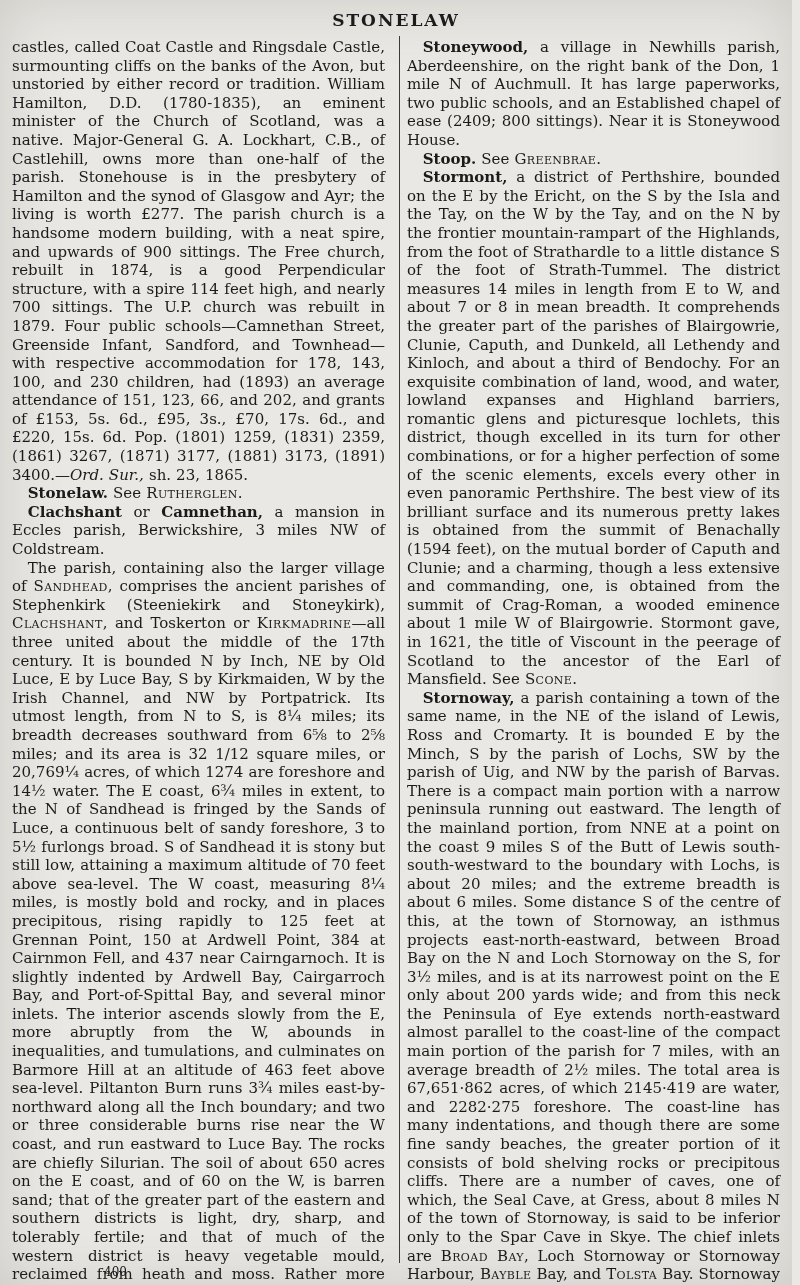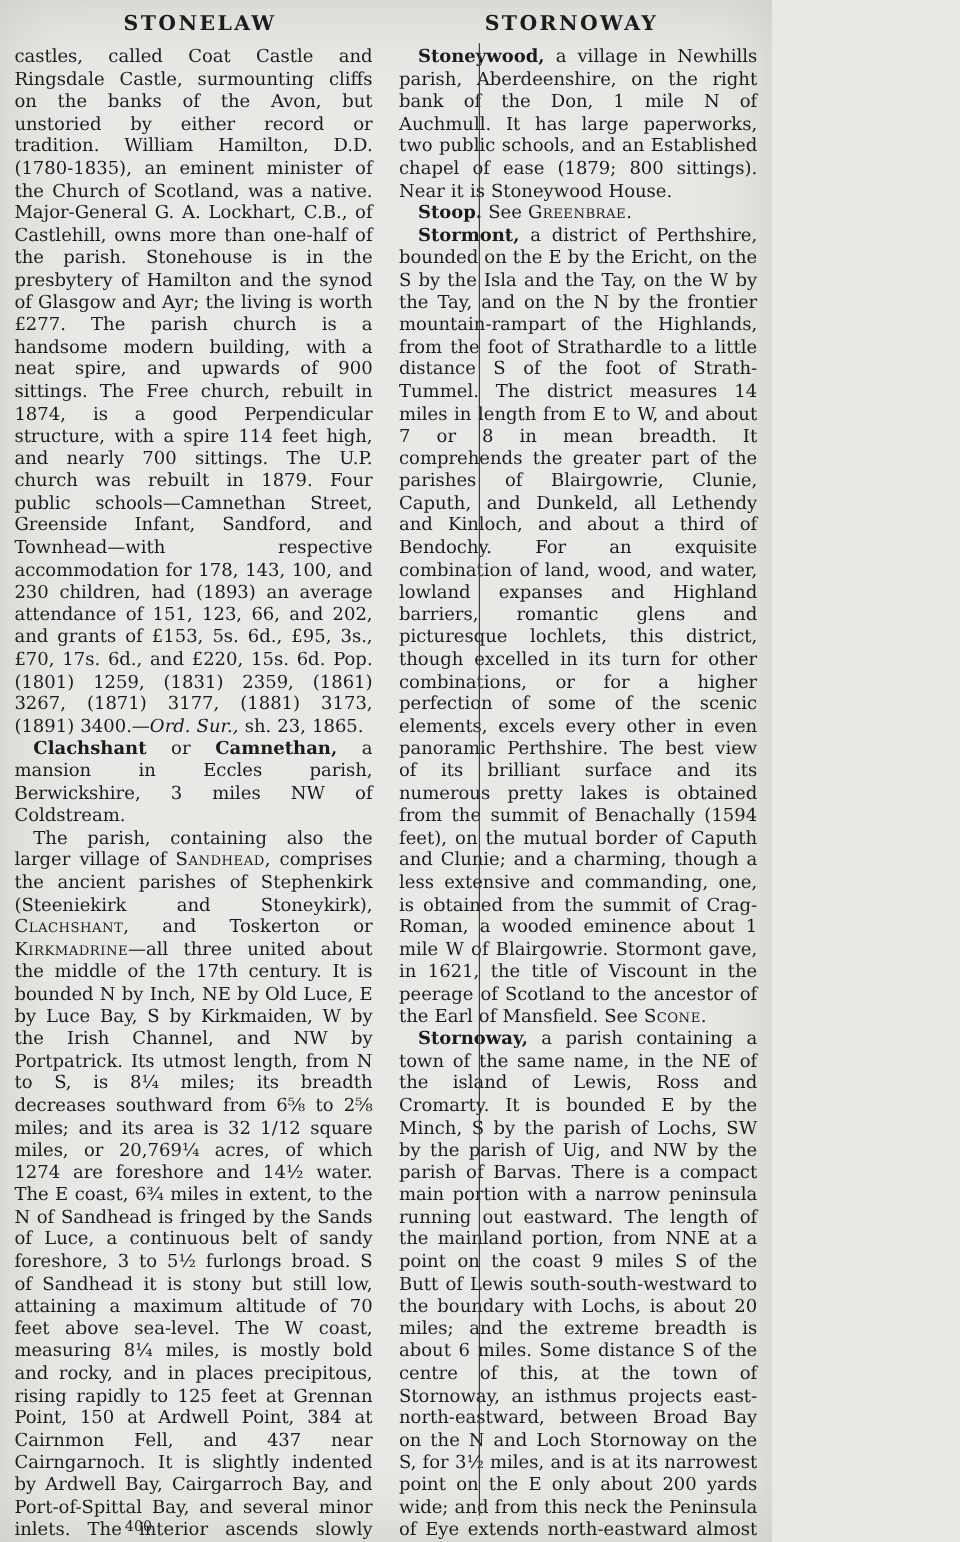--- a/index.html
+++ b/index.html
@@ -9,21 +9,21 @@
   html,body{margin:0;padding:0;}
   body{
     width:800px;height:1285px;
     background:var(--paper);
     font-family:"DejaVu Serif","Liberation Serif",serif;
     color:var(--ink);
     overflow:hidden;
   }
   .page{
     position:relative;
-    width:643px;height:1285px;
+    width:792px;height:1285px;
     box-shadow:inset 0 0 60px rgba(120,115,105,0.25);
     box-sizing:border-box;
     padding:10px 12px 0 12px;
   }
   .headers{
     display:flex;
     margin-bottom:8px;
   }
   .header-cell{
     flex:1;
@@ -65,33 +65,33 @@
     bottom:6px;
     font-size:12px;
   }
 </style>
 </head>
 <body>
 
 <div class="page">
   <div class="headers">
     <div class="header-cell">STONELAW</div>
-    <div class="header-cell">STORNOWAY</div>
   </div>
 
   <div class="divider"></div>
 
   <div class="columns">
     <div class="col">
         <p class="noindent"><span>castles, called Coat Castle and Ringsdale Castle, surmounting cliffs on the banks of the Avon, but unstoried by either record or tradition.  William Hamilton, D.D. (1780-1835), an eminent minister of the Church of Scotland, was a native.  Major-General G. A. Lockhart, C.B., of Castlehill, owns more than one-half of the parish.  Stonehouse is in the presbytery of Hamilton and the synod of Glasgow and Ayr; the living is worth £277.  The parish church is a handsome modern building, with a neat spire, and upwards of 900 sittings. The Free church, rebuilt in 1874, is a good Perpendicular structure, with a spire 114 feet high, and nearly 700 sittings.  The U.P. church was rebuilt in 1879.  Four public schools—Camnethan Street, Greenside Infant, Sandford, and Townhead—with respective accommodation for 178, 143, 100, and 230 children, had (1893) an average attendance of 151, 123, 66, and 202, and grants of £153, 5s. 6d., £95, 3s., £70, 17s. 6d., and £220, 15s. 6d.  Pop. (1801) 1259, (1831) 2359, (1861) 3267, (1871) 3177, (1881) 3173, (1891) 3400.—</span><span class="seg-i">Ord. Sur.,</span><span> sh. 23, 1865.</span></p>
+        <p><span class="seg-b">Stonelaw.</span><span>  See </span><span class="seg-sc">Rutherglen</span><span>.</span></p>
         <p><span class="seg-b">Clachshant</span><span> or </span><span class="seg-b">Camnethan,</span><span> a mansion in Eccles parish, Berwickshire, 3 miles NW of Coldstream.</span></p>
         <p><span>The parish, containing also the larger village of </span><span class="seg-sc">Sandhead</span><span>, comprises the ancient parishes of Stephenkirk (Steeniekirk and Stoneykirk), </span><span class="seg-sc">Clachshant</span><span>, and Toskerton or </span><span class="seg-sc">Kirkmadrine</span><span>—all three united about the middle of the 17th century.  It is bounded N by Inch, NE by Old Luce, E by Luce Bay, S by Kirkmaiden, W by the Irish Channel, and NW by Portpatrick.  Its utmost length, from N to S, is 8¼ miles; its breadth decreases southward from 6⅝ to 2⅝ miles; and its area is 32 1/12 square miles, or 20,769¼ acres, of which 1274 are foreshore and 14½ water.  The E coast, 6¾ miles in extent, to the N of Sandhead is fringed by the Sands of Luce, a continuous belt of sandy foreshore, 3 to 5½ furlongs broad.  S of Sandhead it is stony but still low, attaining a maximum altitude of 70 feet above sea-level.  The W coast, measuring 8¼ miles, is mostly bold and rocky, and in places precipitous, rising rapidly to 125 feet at Grennan Point, 150 at Ardwell Point, 384 at Cairnmon Fell, and 437 near Cairngarnoch.  It is slightly indented by Ardwell Bay, Cairgarroch Bay, and Port-of-Spittal Bay, and several minor inlets.  The interior ascends slowly from the E, more abruptly from the W, abounds in inequalities, and tumulations, and culminates on Barmore Hill at an altitude of 463 feet above sea-level. Piltanton Burn runs 3¾ miles east-by-northward along all the Inch boundary; and two or three considerable burns rise near the W coast, and run eastward to Luce Bay.  The rocks are chiefly Silurian.  The soil of about 650 acres on the E coast, and of 60 on the W, is barren sand; that of the greater part of the eastern and southern districts is light, dry, sharp, and tolerably fertile; and that of much of the western district is heavy vegetable mould, reclaimed from heath and moss.  Rather more than one-ninth of the entire area is pastoral or waste; about 370 acres are under wood; and the rest of the land is in tillage.  The principal antiquities are noticed under </span></p>
       </div>
     <div class="col">
-        <p><span class="seg-b">Stoneywood,</span><span> a village in Newhills parish, Aberdeenshire, on the right bank of the Don, 1 mile N of Auchmull.  It has large paperworks, two public schools, and an Established chapel of ease (1879; 800 sittings).  Near it is Stoneywood House.</span></p>
+        <p><span class="seg-b">Stoneywood,</span><span> a village in Newhills parish, Aberdeenshire, on the right bank of the Don, 1 mile N of Auchmull.  It has large paperworks, two public schools, and an Established chapel of ease (2409; 800 sittings).  Near it is Stoneywood House.</span></p>
         <p><span class="seg-b">Stoop.</span><span>  See </span><span class="seg-sc">Greenbrae</span><span>.</span></p>
         <p><span class="seg-b">Stormont,</span><span> a district of Perthshire, bounded on the E by the Ericht, on the S by the Isla and the Tay, on the W by the Tay, and on the N by the frontier mountain-rampart of the Highlands, from the foot of Strathardle to a little distance S of the foot of Strath-Tummel.  The district measures 14 miles in length from E to W, and about 7 or 8 in mean breadth.  It comprehends the greater part of the parishes of Blairgowrie, Clunie, Caputh, and Dunkeld, all Lethendy and Kinloch, and about a third of Bendochy.  For an exquisite combination of land, wood, and water, lowland expanses and Highland barriers, romantic glens and picturesque lochlets, this district, though excelled in its turn for other combinations, or for a higher perfection of some of the scenic elements, excels every other in even panoramic Perthshire.  The best view of its brilliant surface and its numerous pretty lakes is obtained from the summit of Benachally (1594 feet), on the mutual border of Caputh and Clunie; and a charming, though a less extensive and commanding, one, is obtained from the summit of Crag-Roman, a wooded eminence about 1 mile W of Blairgowrie.  Stormont gave, in 1621, the title of Viscount in the peerage of Scotland to the ancestor of the Earl of Mansfield.  See </span><span class="seg-sc">Scone</span><span>.</span></p>
         <p><span class="seg-b">Stornoway,</span><span> a parish containing a town of the same name, in the NE of the island of Lewis, Ross and Cromarty.  It is bounded E by the Minch, S by the parish of Lochs, SW by the parish of Uig, and NW by the parish of Barvas.  There is a compact main portion with a narrow peninsula running out eastward.  The length of the mainland portion, from NNE at a point on the coast 9 miles S of the Butt of Lewis south-south-westward to the boundary with Lochs, is about 20 miles; and the extreme breadth is about 6 miles.  Some distance S of the centre of this, at the town of Stornoway, an isthmus projects east-north-eastward, between Broad Bay on the N and Loch Stornoway on the S, for 3½ miles, and is at its narrowest point on the E only about 200 yards wide; and from this neck the Peninsula of Eye extends north-eastward almost parallel to the coast-line of the compact main portion of the parish for 7 miles, with an average breadth of 2½ miles.  The total area is 67,651·862 acres, of which 2145·419 are water, and 2282·275 foreshore.  The coast-line has many indentations, and though there are some fine sandy beaches, the greater portion of it consists of bold shelving rocks or precipitous cliffs.  There are a number of caves, one of which, the Seal Cave, at Gress, about 8 miles N of the town of Stornoway, is said to be inferior only to the Spar Cave in Skye.  The chief inlets are </span><span class="seg-sc">Broad Bay</span><span>, Loch Stornoway or Stornoway Harbour, </span><span class="seg-sc">Bayble</span><span> Bay, and </span><span class="seg-sc">Tolsta</span><span> Bay.  Stornoway Harbour lies to the S of the isthmus already described, and is a triangular space extending 5 miles north-westward from a line drawn from the S end of Eye Peninsula to the mouth of Loch Ranish, along which line the distance is also 5 miles.  The inner portion is thoroughly sheltered, and affords good and safe anchorage.  The other inlets are separately noticed.  From the coast the surface level of the parish rises gradually westward to the watershed of the island, where a height of 800 feet is reached at Monach and 900 at Ben Barvas.  Fresh-water lakes are very numerous, but they are mere lochans, and notwithstanding their number do not cover a large proportion of the area.  The principal streams are the Gress, Laxdale, and Creed, the last being the fourth best fishing stream in the island of Lewis.  The soil is generally mossy, but there are patches of sand, gravel, and loam. The sub-soil is a red till, so hard that it can hardly be broken even with a pick; and the underlying rocks are Laurentian gneiss, with patches of a Cambrian conglomerate along the NW side of Broad Bay, across the isthmus at the S end of it, and in the S end of the</span></p>
       </div>
   </div>
 
   <div class="page-number">400</div>
 </div>
 
 </body></html>

